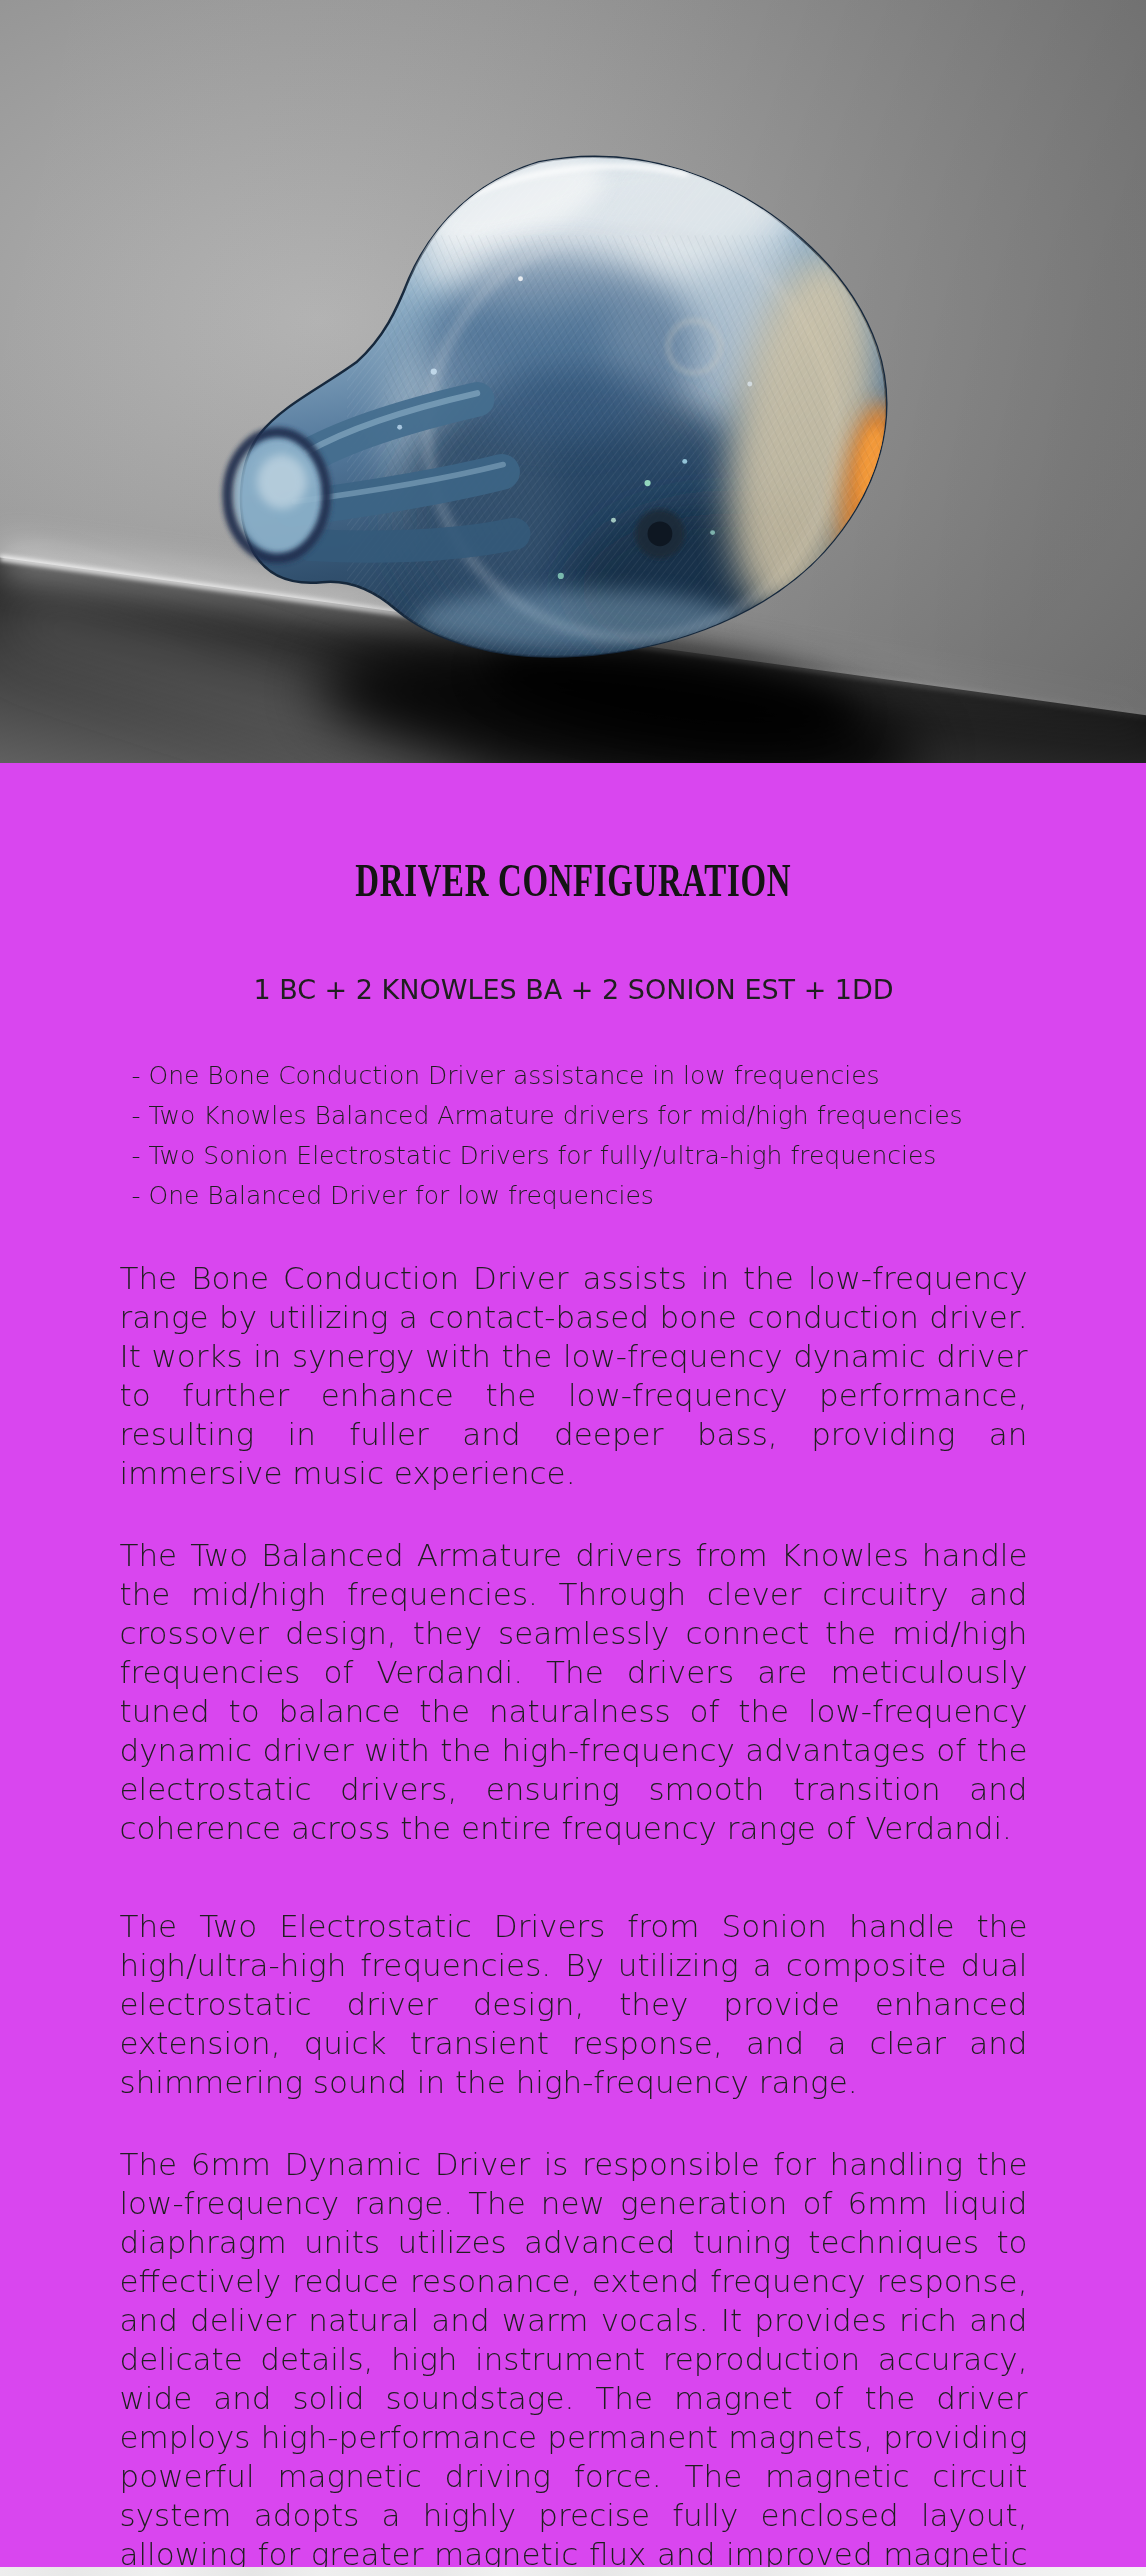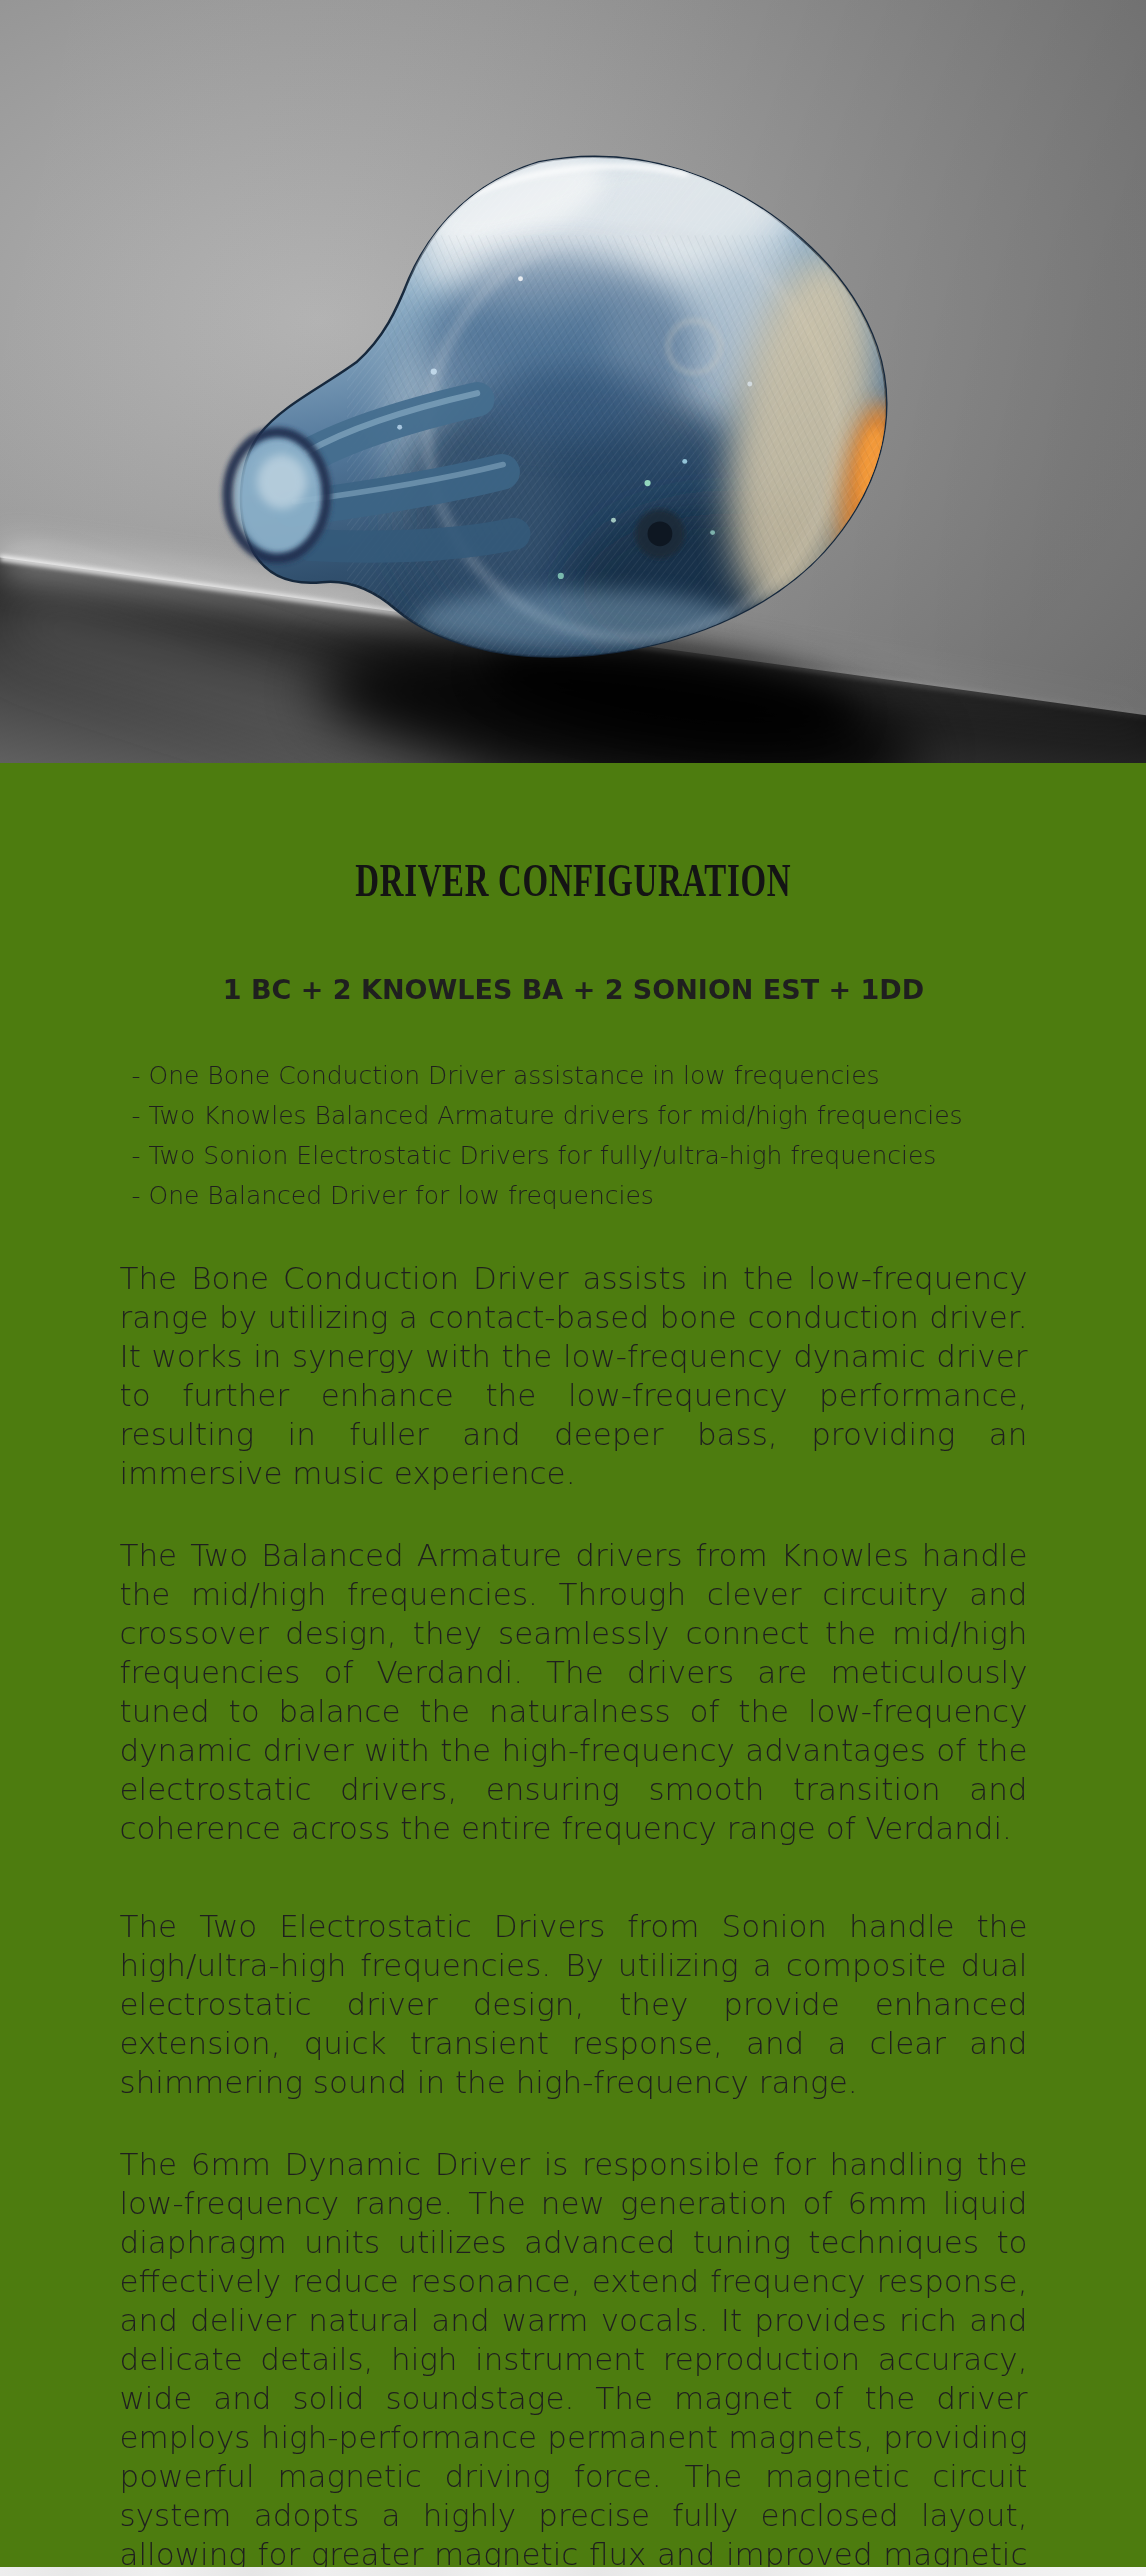--- a/index.html
+++ b/index.html
@@ -1,21 +1,21 @@
 <!DOCTYPE html>
 <html style="font-size:10px"><head>
 <meta charset="utf-8">
 <style>
   html, body { margin: 0; padding: 0; background: #ffffff; }
   .page {
     position: relative;
     width: 1147px;
     height: 2576px;
     margin: 0 auto;
-    background: #4d7c0f;
+    background: #d946ef;
     overflow: hidden;
     font-family: "DejaVu Sans", "Liberation Sans", sans-serif;
     color: #1f1f1f;
   }
 
   
   .hero {
     position: relative;
     width: 1147px;
     height: 763px;
@@ -43,21 +43,21 @@
     letter-spacing: 0.02em;
     color: #141414;
     transform: scaleX(0.70);
     transform-origin: 50% 50%;
     white-space: nowrap;
   }
   .config-line {
     margin-top: 67px;
     text-align: center;
     font-size: 27px;
-    font-weight: 700;
+    font-weight: 400;
     line-height: 1.2;
     color: #1f1f1f;
     white-space: nowrap;
   }
   .bullets { margin-top: 50px; margin-left: 12px; }
   .bullet {
     font-size: 25px;
     font-weight: 200;
     line-height: 40px;
     text-align: left;

